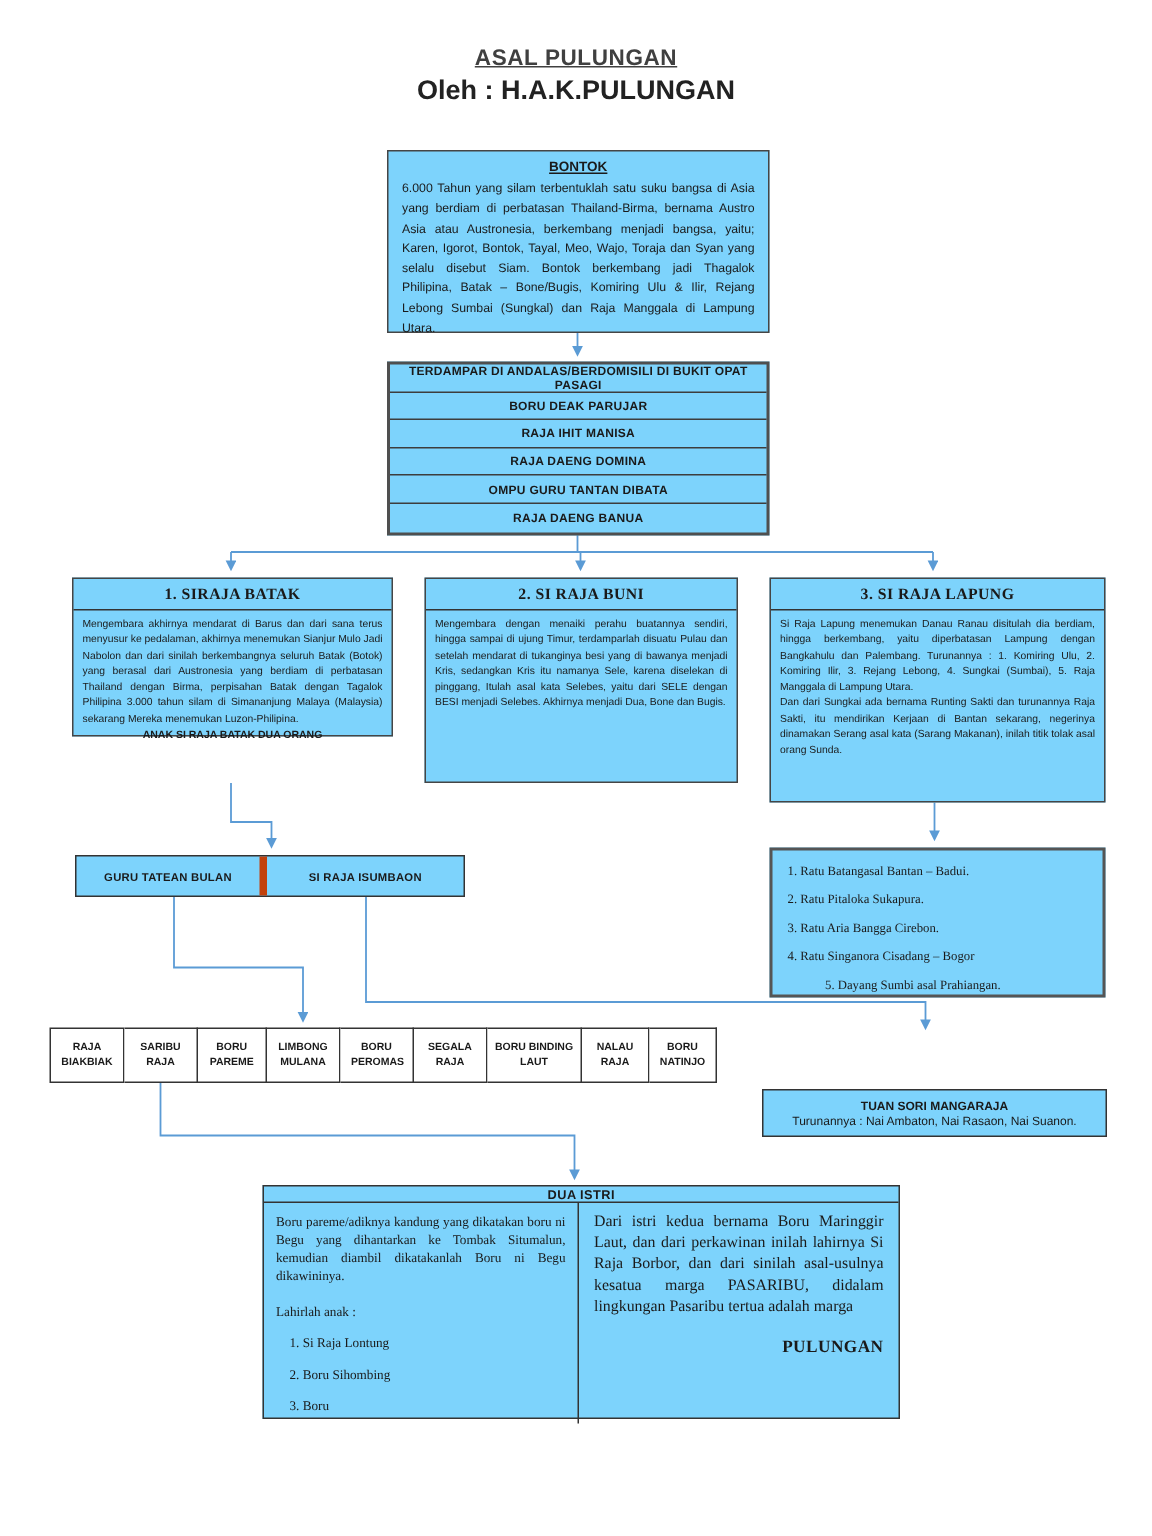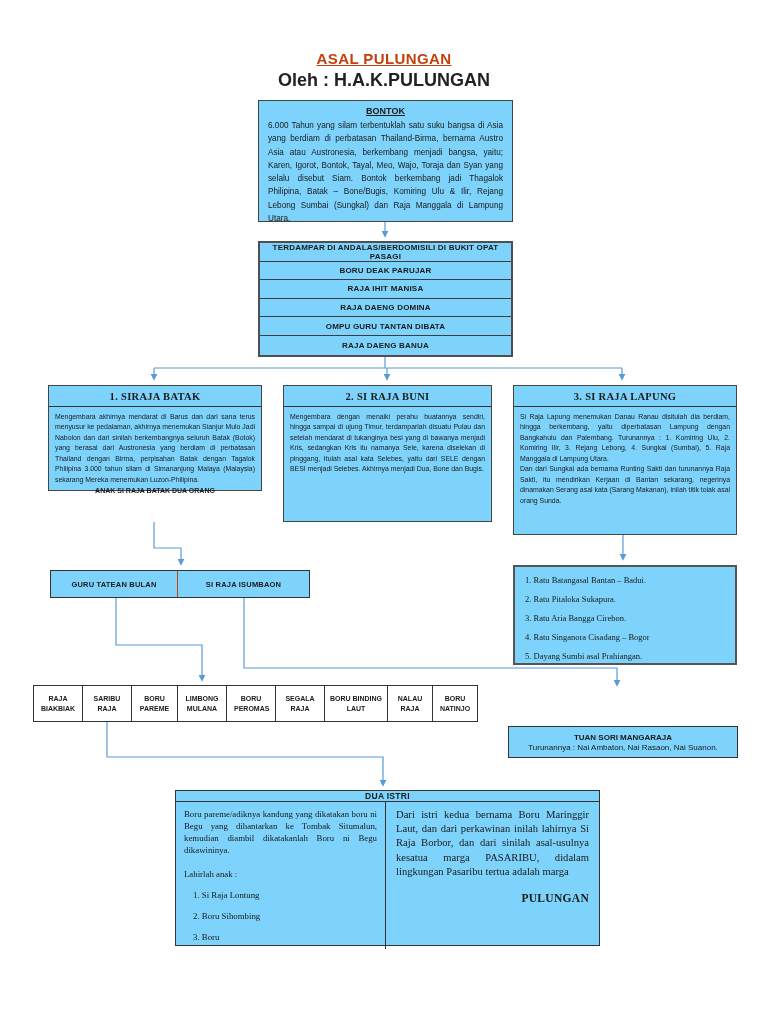--- a/index.html
+++ b/index.html
@@ -12,21 +12,21 @@
   .page{
     position:relative;
     width:768px;height:1024px;
     background:#ffffff;
     font-family:"Liberation Sans",sans-serif;
     color:var(--ink);
     overflow:hidden;
   }
   
   .title-block{position:absolute;left:0;top:30px;width:768px;text-align:center;}
-  .doc-title{font-size:15px;font-weight:bold;text-decoration:underline;letter-spacing:.4px;color:#c2410c;margin-top:20px;}
+  .doc-title{font-size:15px;font-weight:bold;text-decoration:underline;letter-spacing:.4px;color:#404040;}
   .doc-subtitle{font-size:18px;font-weight:bold;margin-top:3px;color:#222;}
 
   
   .box{position:absolute;border:1px solid var(--border);background:#7dd3fc;}
 
   
   .bontok{left:258px;top:100px;width:255px;height:122px;padding:5px 9px;}
   .bontok-title{text-align:center;font-size:9px;font-weight:bold;text-decoration:underline;margin-bottom:3px;}
   .bontok-body{font-size:8.2px;line-height:1.62;text-align:justify;}
 
@@ -43,28 +43,28 @@
   .branch-3{left:513px;top:385px;width:224px;height:150px;}
   .branch-title{height:21px;display:flex;align-items:center;justify-content:center;
     border-bottom:1px solid #333;font-family:"Liberation Serif",serif;font-weight:bold;font-size:10.5px;letter-spacing:.3px;}
   .branch-body{padding:5px 6px 3px 6px;font-size:6.9px;line-height:1.52;text-align:justify;}
   .branch-body p + p{margin-top:0;}
   .branch-footer{font-size:7px;font-weight:bold;text-align:center;margin-top:1px;}
 
   
   .pair{left:50px;top:570px;width:260px;height:28px;display:flex;border-color:#333;}
   .pair-cell{display:flex;align-items:center;justify-content:center;font-size:7.5px;font-weight:bold;letter-spacing:.2px;}
-  .pair-cell:first-child{width:127px;border-right:1px solid #c2410c;}
+  .pair-cell:first-child{width:127px;border-right:5px solid #c2410c;}
   .pair-cell:last-child{flex:1;}
 
   
   .lapung-list{left:513px;top:565px;width:224px;height:100px;border-width:2px;border-color:#555;
     padding:8px 10px;font-family:"Liberation Serif",serif;font-size:8.5px;}
   .lapung-item{margin-bottom:9px;}
-  .lapung-item:last-child{margin-bottom:0;}
+  .lapung-item:last-child{margin-bottom:0;margin-left:25px;}
 
   
   .children-row{position:absolute;left:33px;top:685px;height:37px;display:flex;}
   .child-box{border:1px solid #333;border-left-width:0;display:flex;align-items:center;justify-content:center;
     text-align:center;font-size:7px;font-weight:bold;line-height:1.3;padding:1px 2px;background:#fff;}
   .child-box:first-child{border-left-width:1px;}
   .child-box:nth-child(1){width:50px;}
   .child-box:nth-child(2){width:49px;}
   .child-box:nth-child(3){width:46px;}
   .child-box:nth-child(4){width:49px;}

